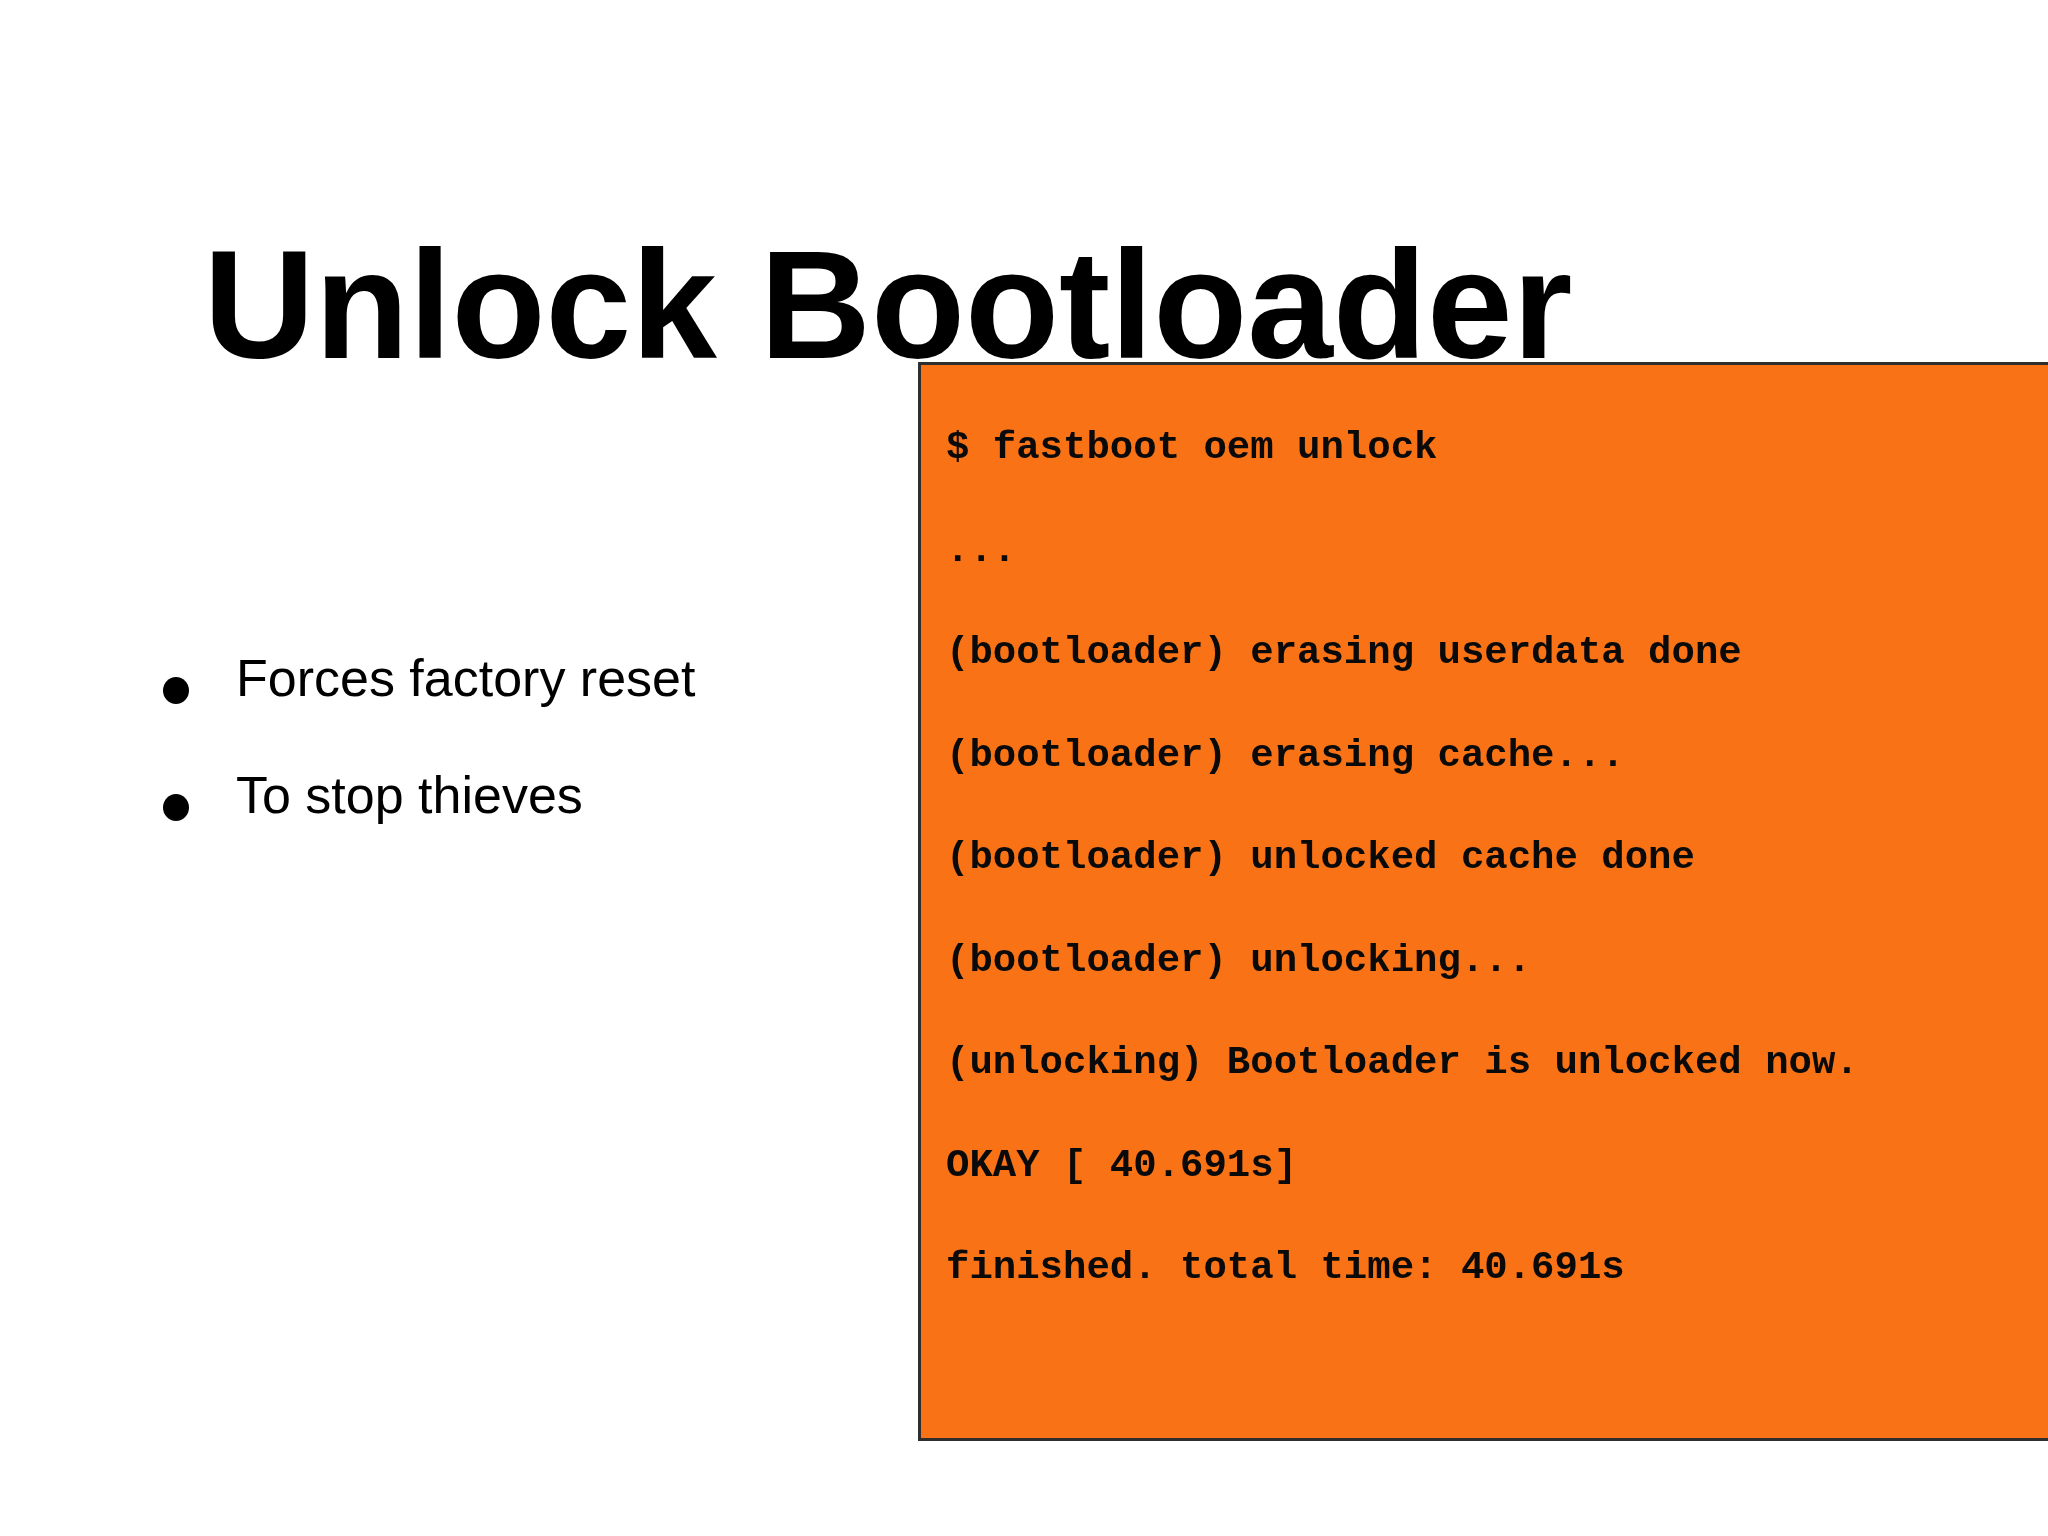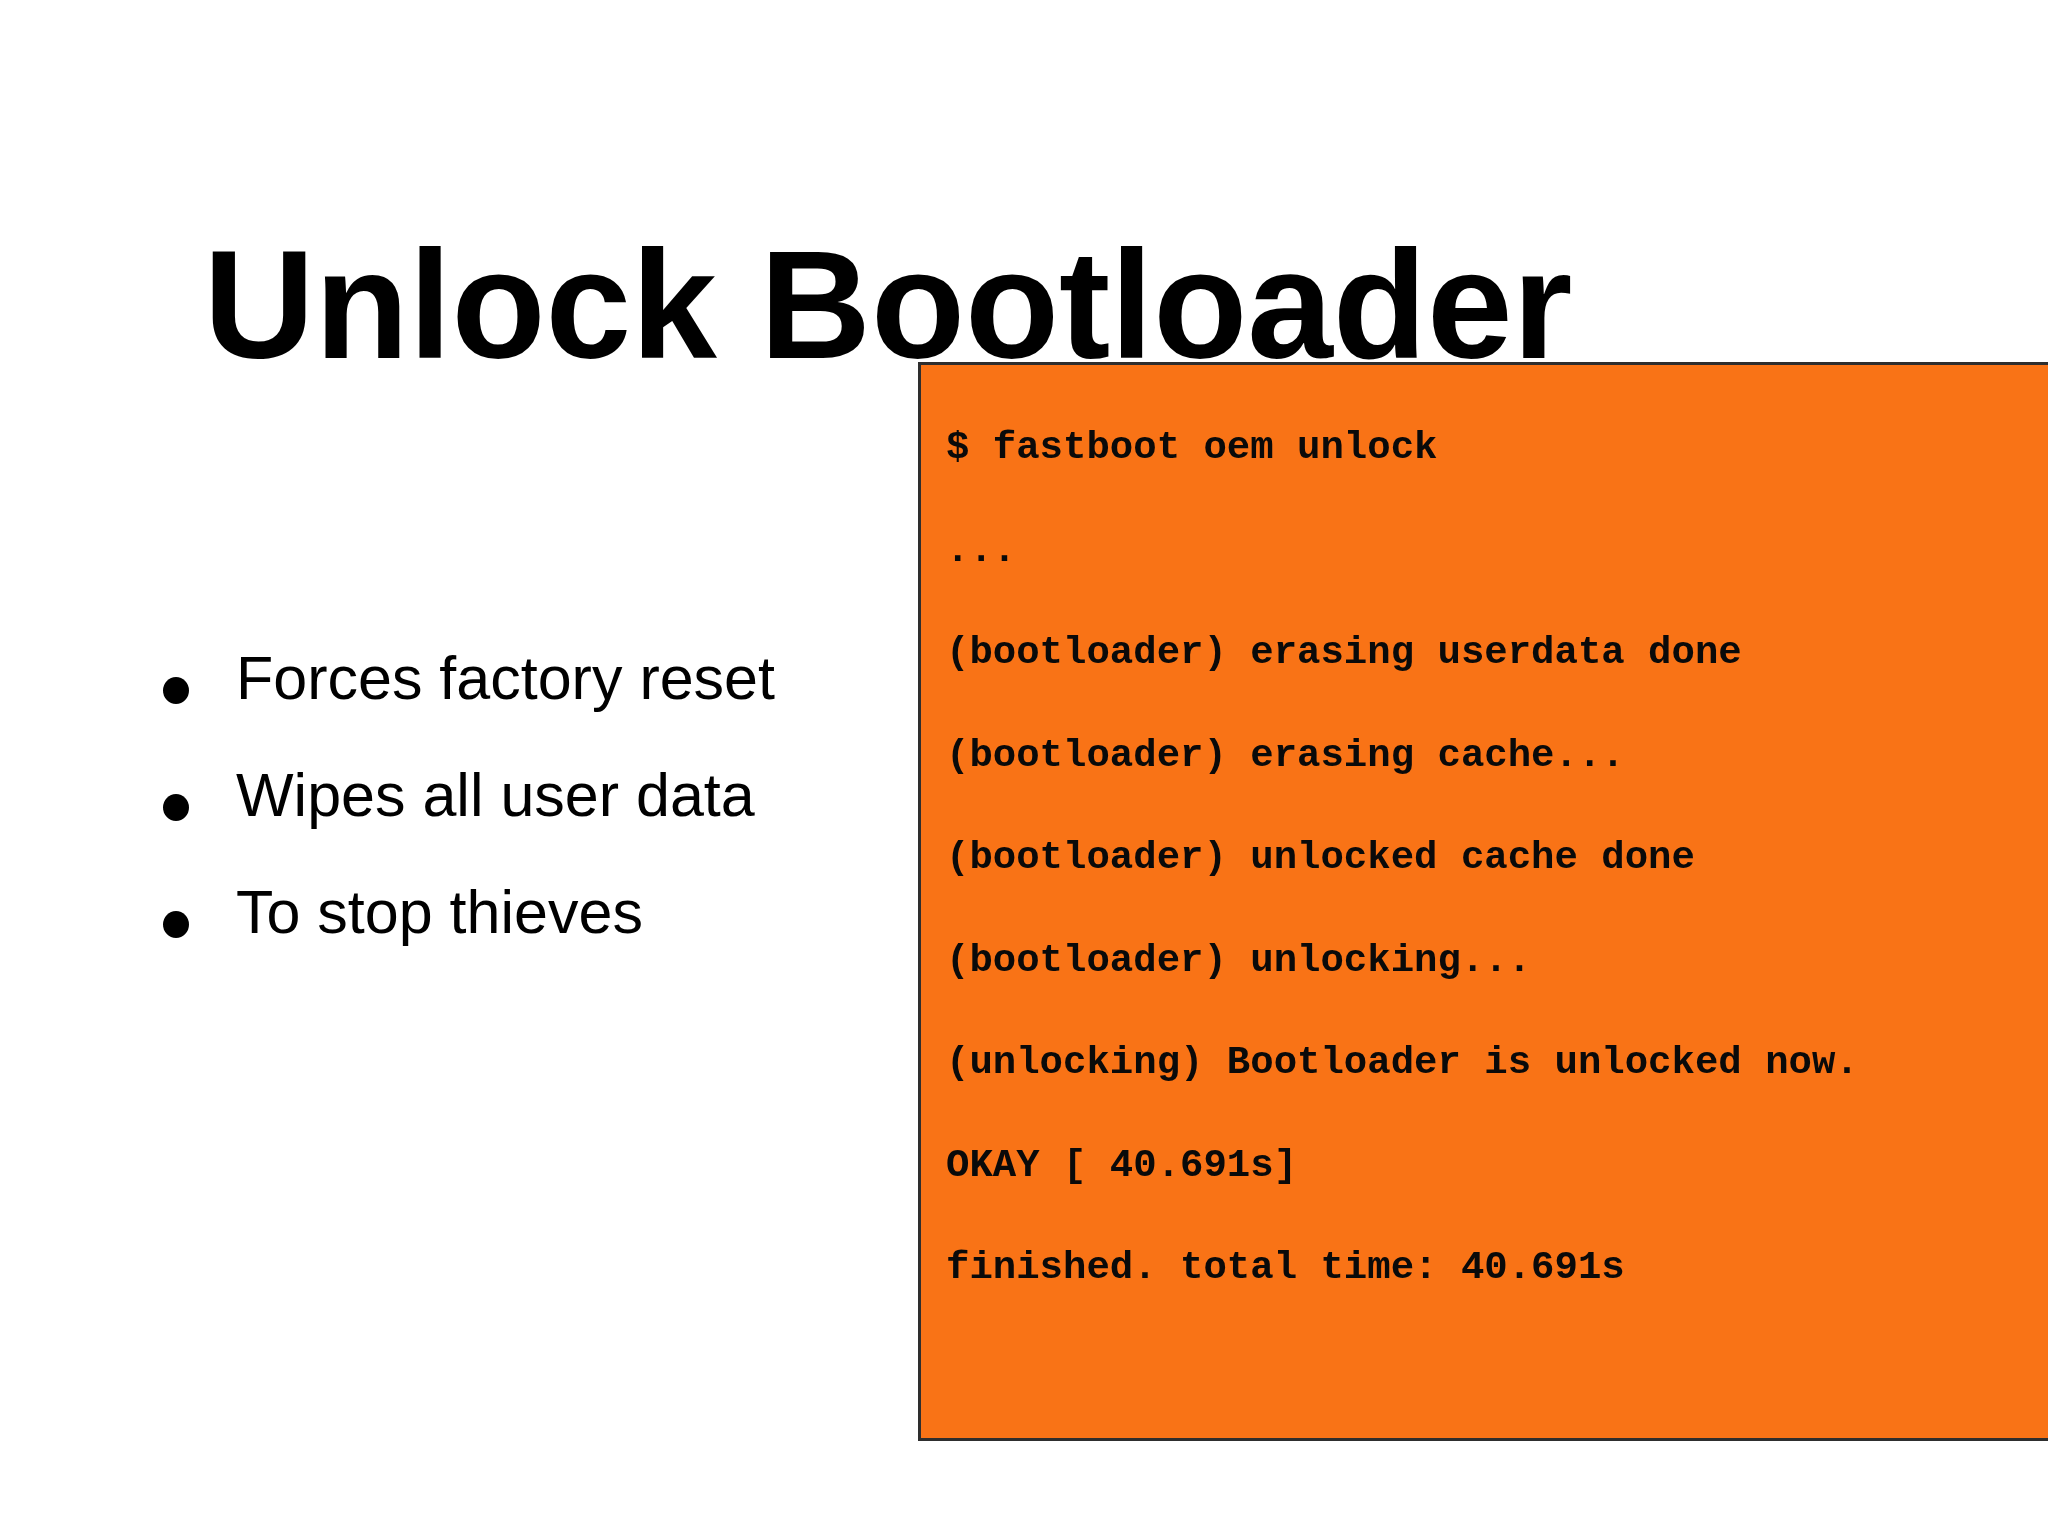--- a/index.html
+++ b/index.html
@@ -38,21 +38,21 @@
     top: 633px;
     width: 660px;
     margin: 0;
     padding: 0;
     list-style: none;
   }
   .bullet-item {
     position: relative;
     padding-left: 73px;
     width: 580px;
-    font-size: 61px;
+    font-size: 52px;
     line-height: 90px;
     margin: 0 0 27px 0;
     color: #000000;
   }
   .bullet-item .bullet-dot {
     position: absolute;
     left: 0;
     top: 44px;
     width: 26px;
     height: 27px;
@@ -88,24 +88,20 @@
 
 <h1 class="slide-title">Unlock Bootloader</h1>
 
 <ul class="bullet-list">
   <li class="bullet-item">
     <span class="bullet-dot"></span>
     <span>Forces factory reset</span>
   </li>
   <li class="bullet-item">
     <span class="bullet-dot"></span>
-    <span>Wipes all user data</span>
-  </li>
-  <li class="bullet-item">
-    <span class="bullet-dot"></span>
     <span>To stop thieves</span>
   </li>
 </ul>
 
 <div class="terminal-box">
   <div class="terminal-line">$ fastboot oem unlock</div>
   <div class="terminal-line">...</div>
   <div class="terminal-line">(bootloader) erasing userdata done</div>
   <div class="terminal-line">(bootloader) erasing cache...</div>
   <div class="terminal-line">(bootloader) unlocked cache done</div>

